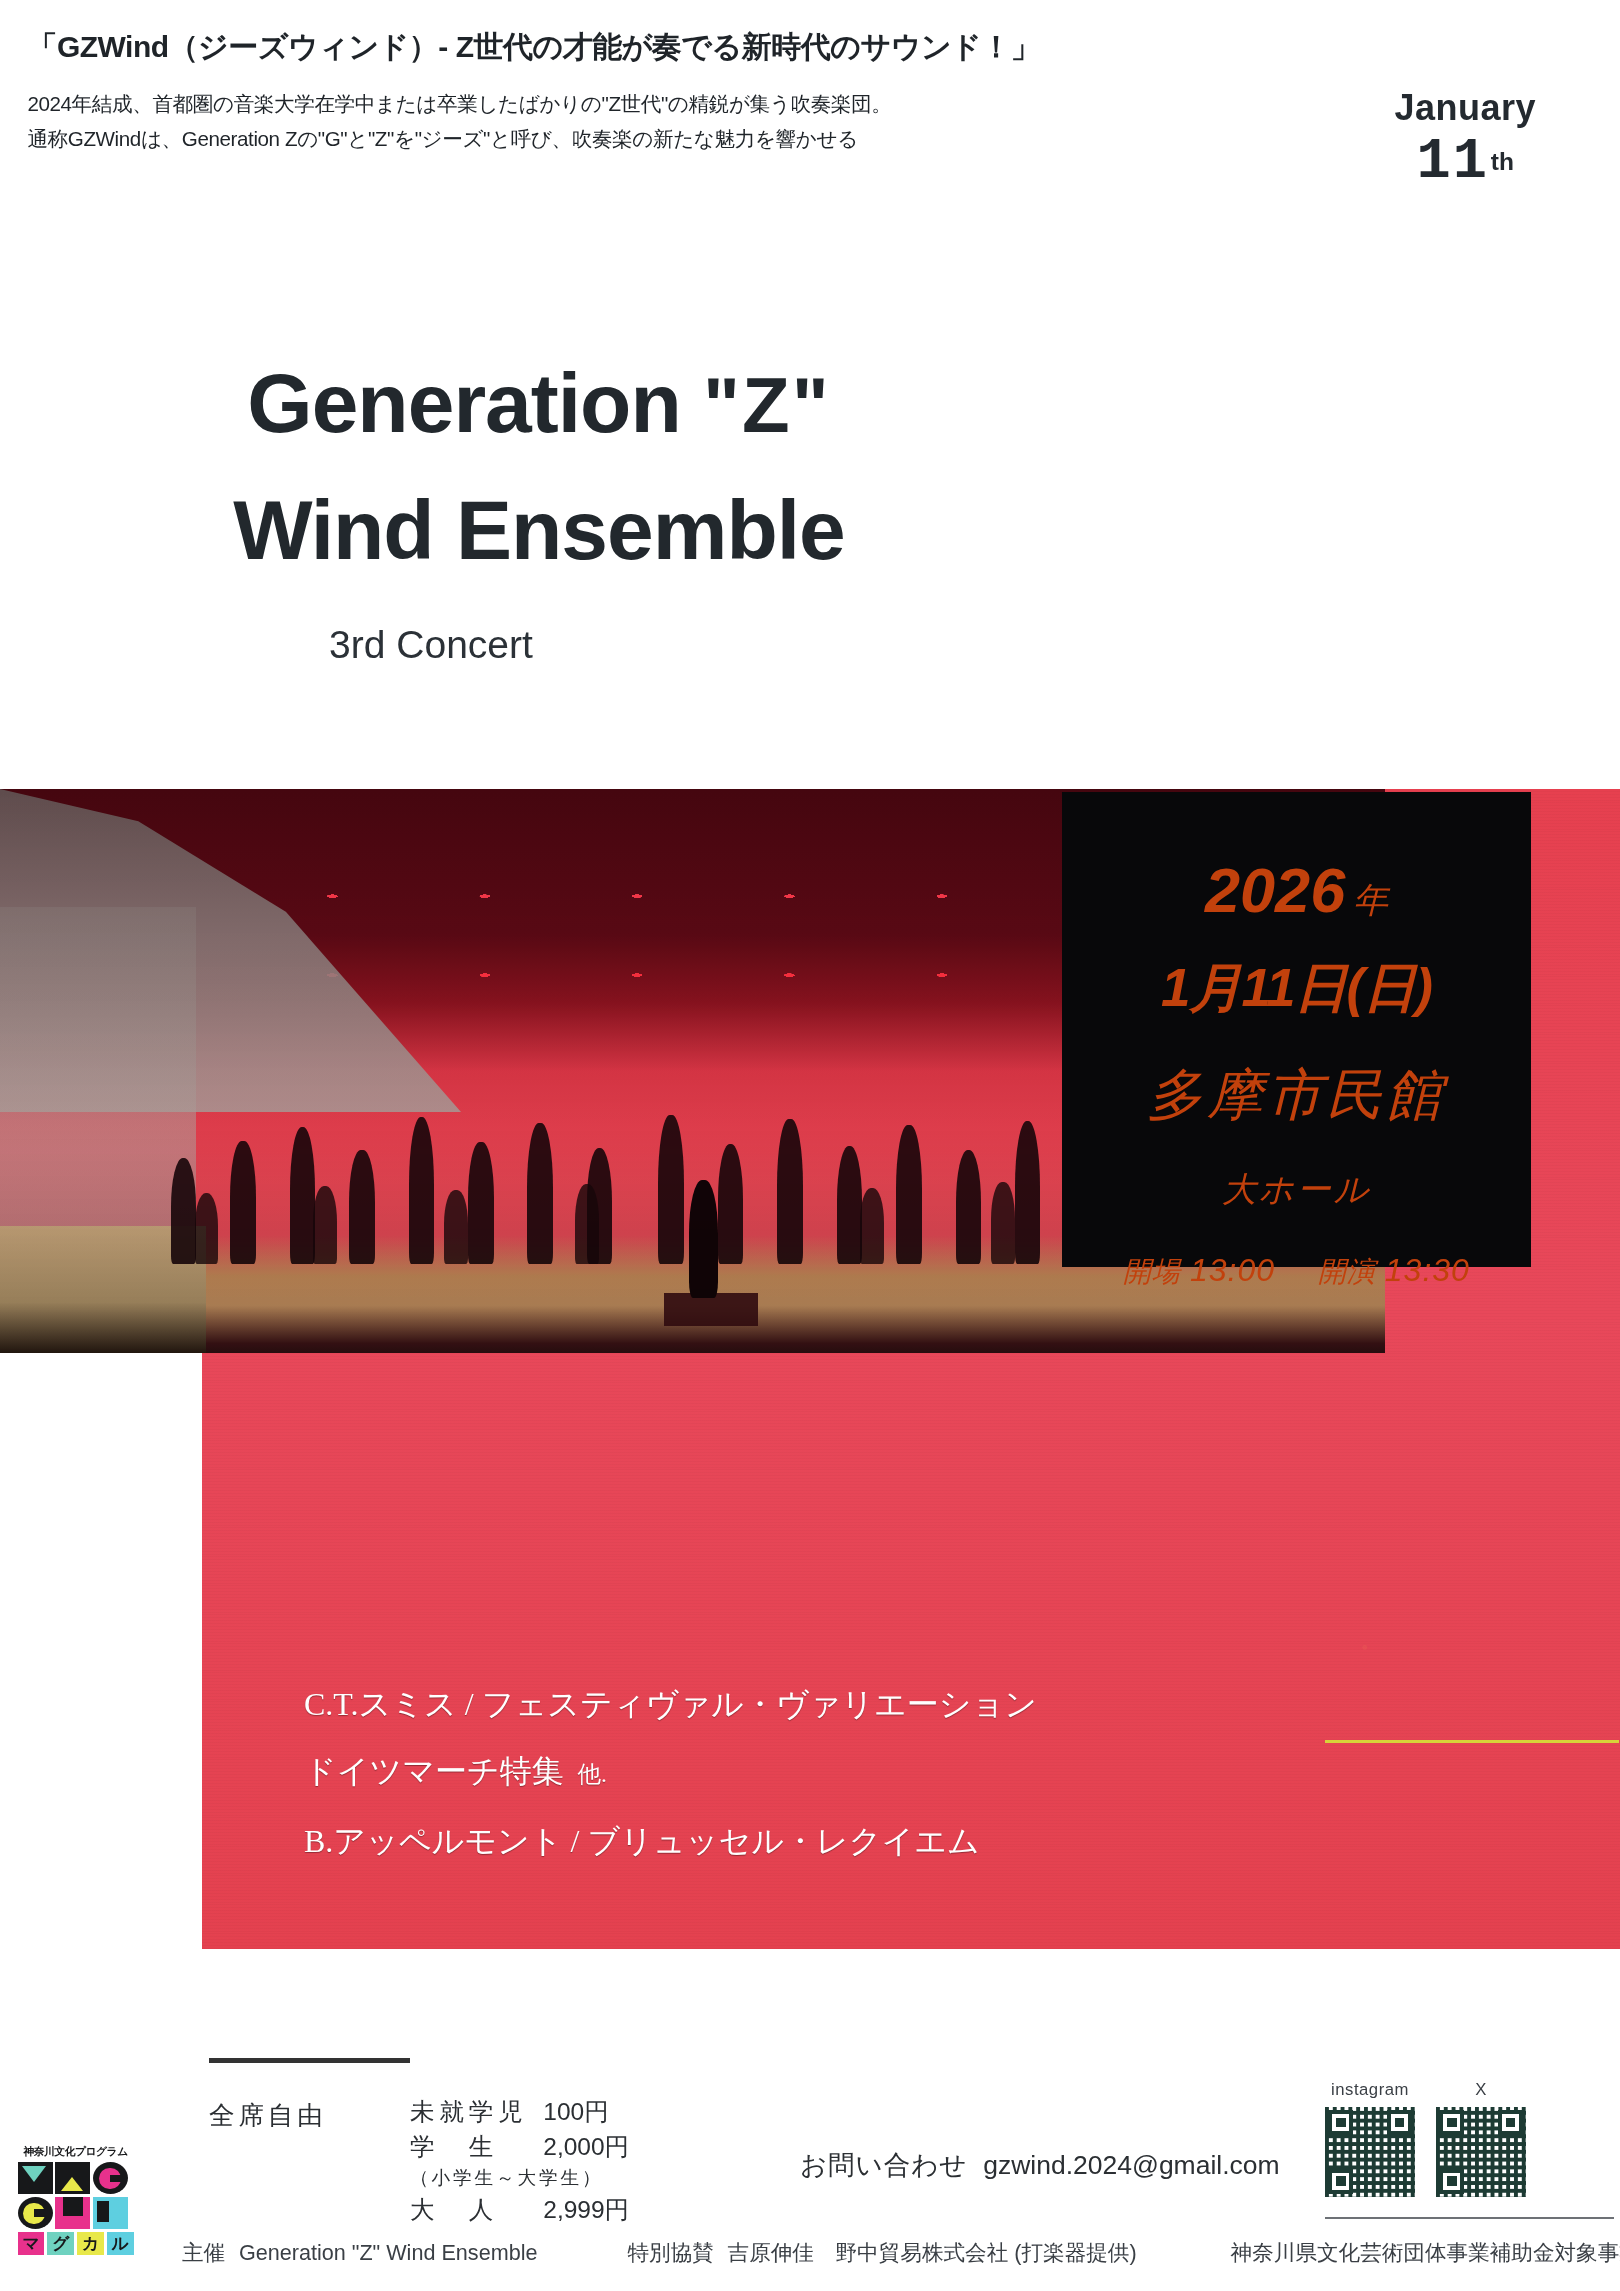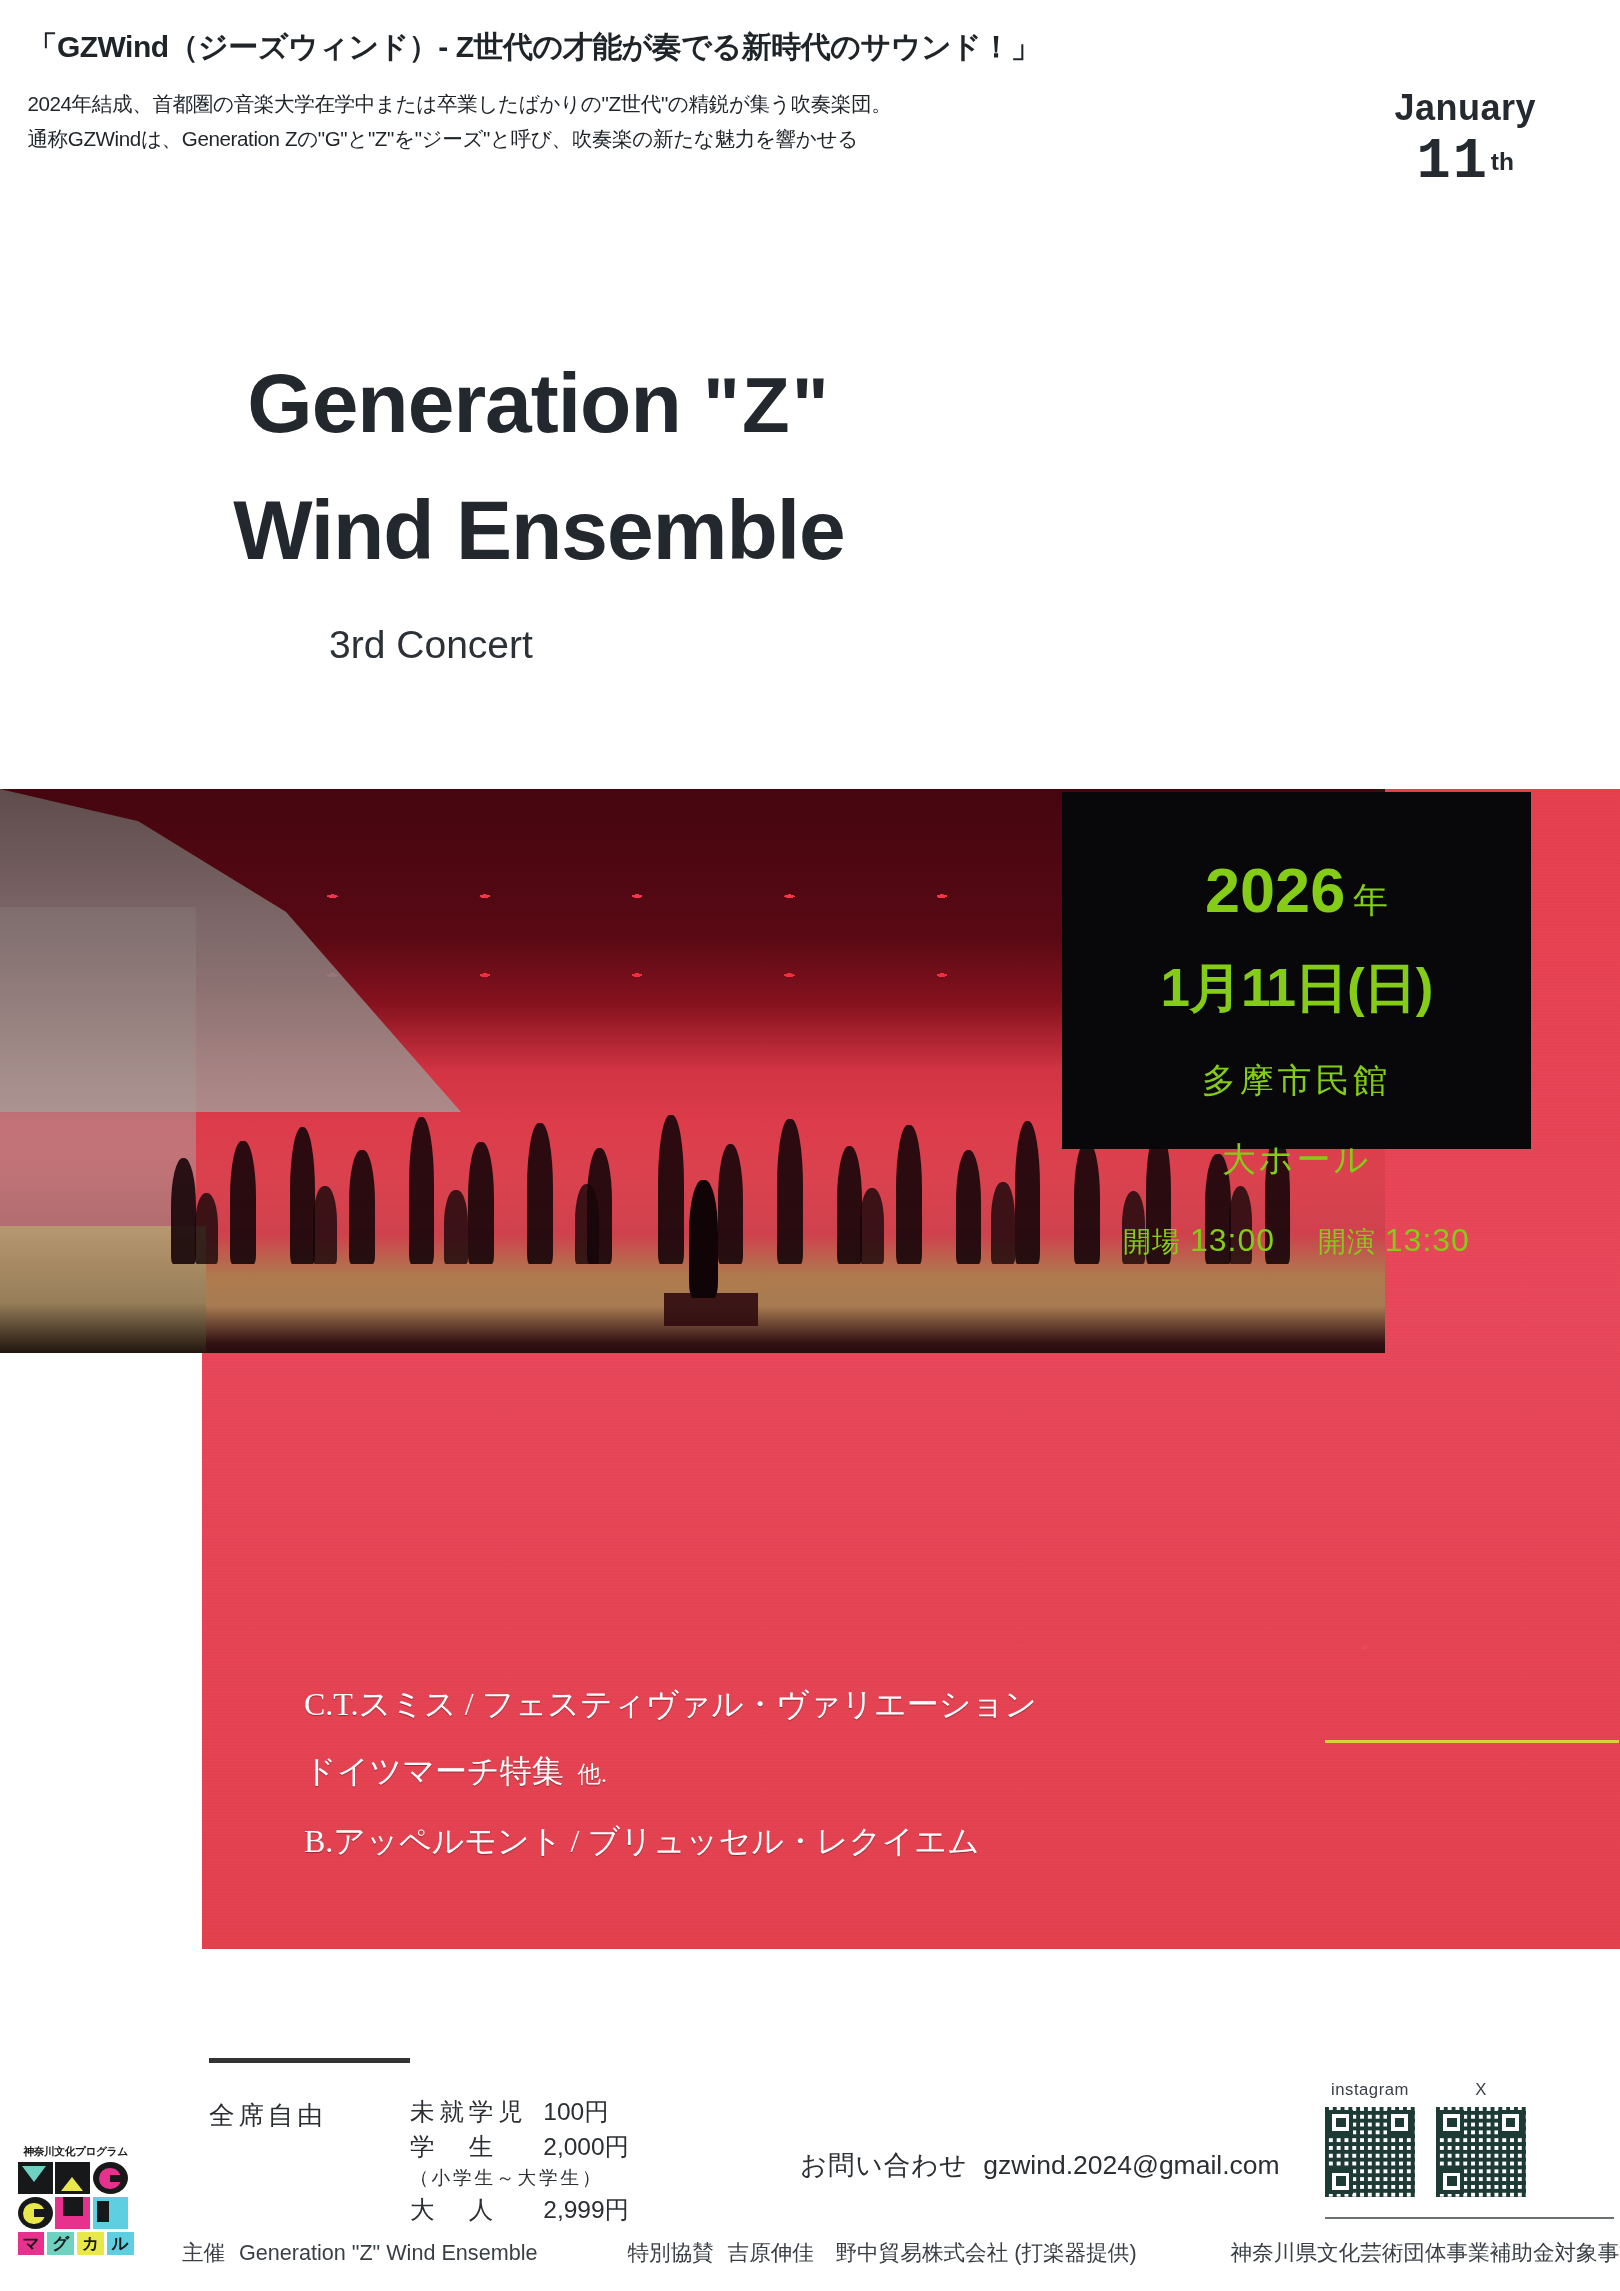--- a/index.html
+++ b/index.html
@@ -144,29 +144,29 @@
     position:absolute; left:0; top:1353px; width:202px; height:598px;
     background:#ffffff; z-index:4;
   }
   .yellow-rule {
     position:absolute; left:1325px; top:1740px; width:294px; height:2.9px;
     background:#d7d23a; z-index:6;
   }
 
   
   .infobox {
-    position:absolute; left:1062px; top:792px; width:469px; height:357px;
+    position:absolute; left:1062px; top:792px; width:469px; height:475px;
     background:#08080a; z-index:7;
-    color:#84cc16; text-align:center;
+    color:#c2410c; text-align:center;font-style:italic;
   }
   .infobox .yline { margin-top:67px; line-height:1.0; white-space:nowrap; }
   .infobox .year { font-size:63px; font-weight:bold; letter-spacing:0px; }
   .infobox .yunit { font-size:35px; margin-left:7.8px; }
   .infobox .md { margin-top:31px; font-size:53px; font-weight:bold; letter-spacing:-1px; }
-  .infobox .venue { margin-top:33px; font-size:34px; letter-spacing:3.9px; }
+  .infobox .venue { margin-top:33px; font-size:56px; letter-spacing:3.9px; }
   .infobox .hallname { margin-top:33px; font-size:34px; letter-spacing:2.9px; }
   .infobox .times { margin-top:39px; font-size:28px; letter-spacing:1px; white-space:nowrap; }
   .infobox .times .num { font-size:32px; }
   .infobox .times .gap { display:inline-block; width:25.5px; }
 
   
   .program {
     position:absolute; left:304px; top:1671px; z-index:8;
     color:#ffffff; font-family:"Liberation Serif","DejaVu Serif",serif;
     text-shadow:0 1px 1px rgba(0,0,0,.35);

